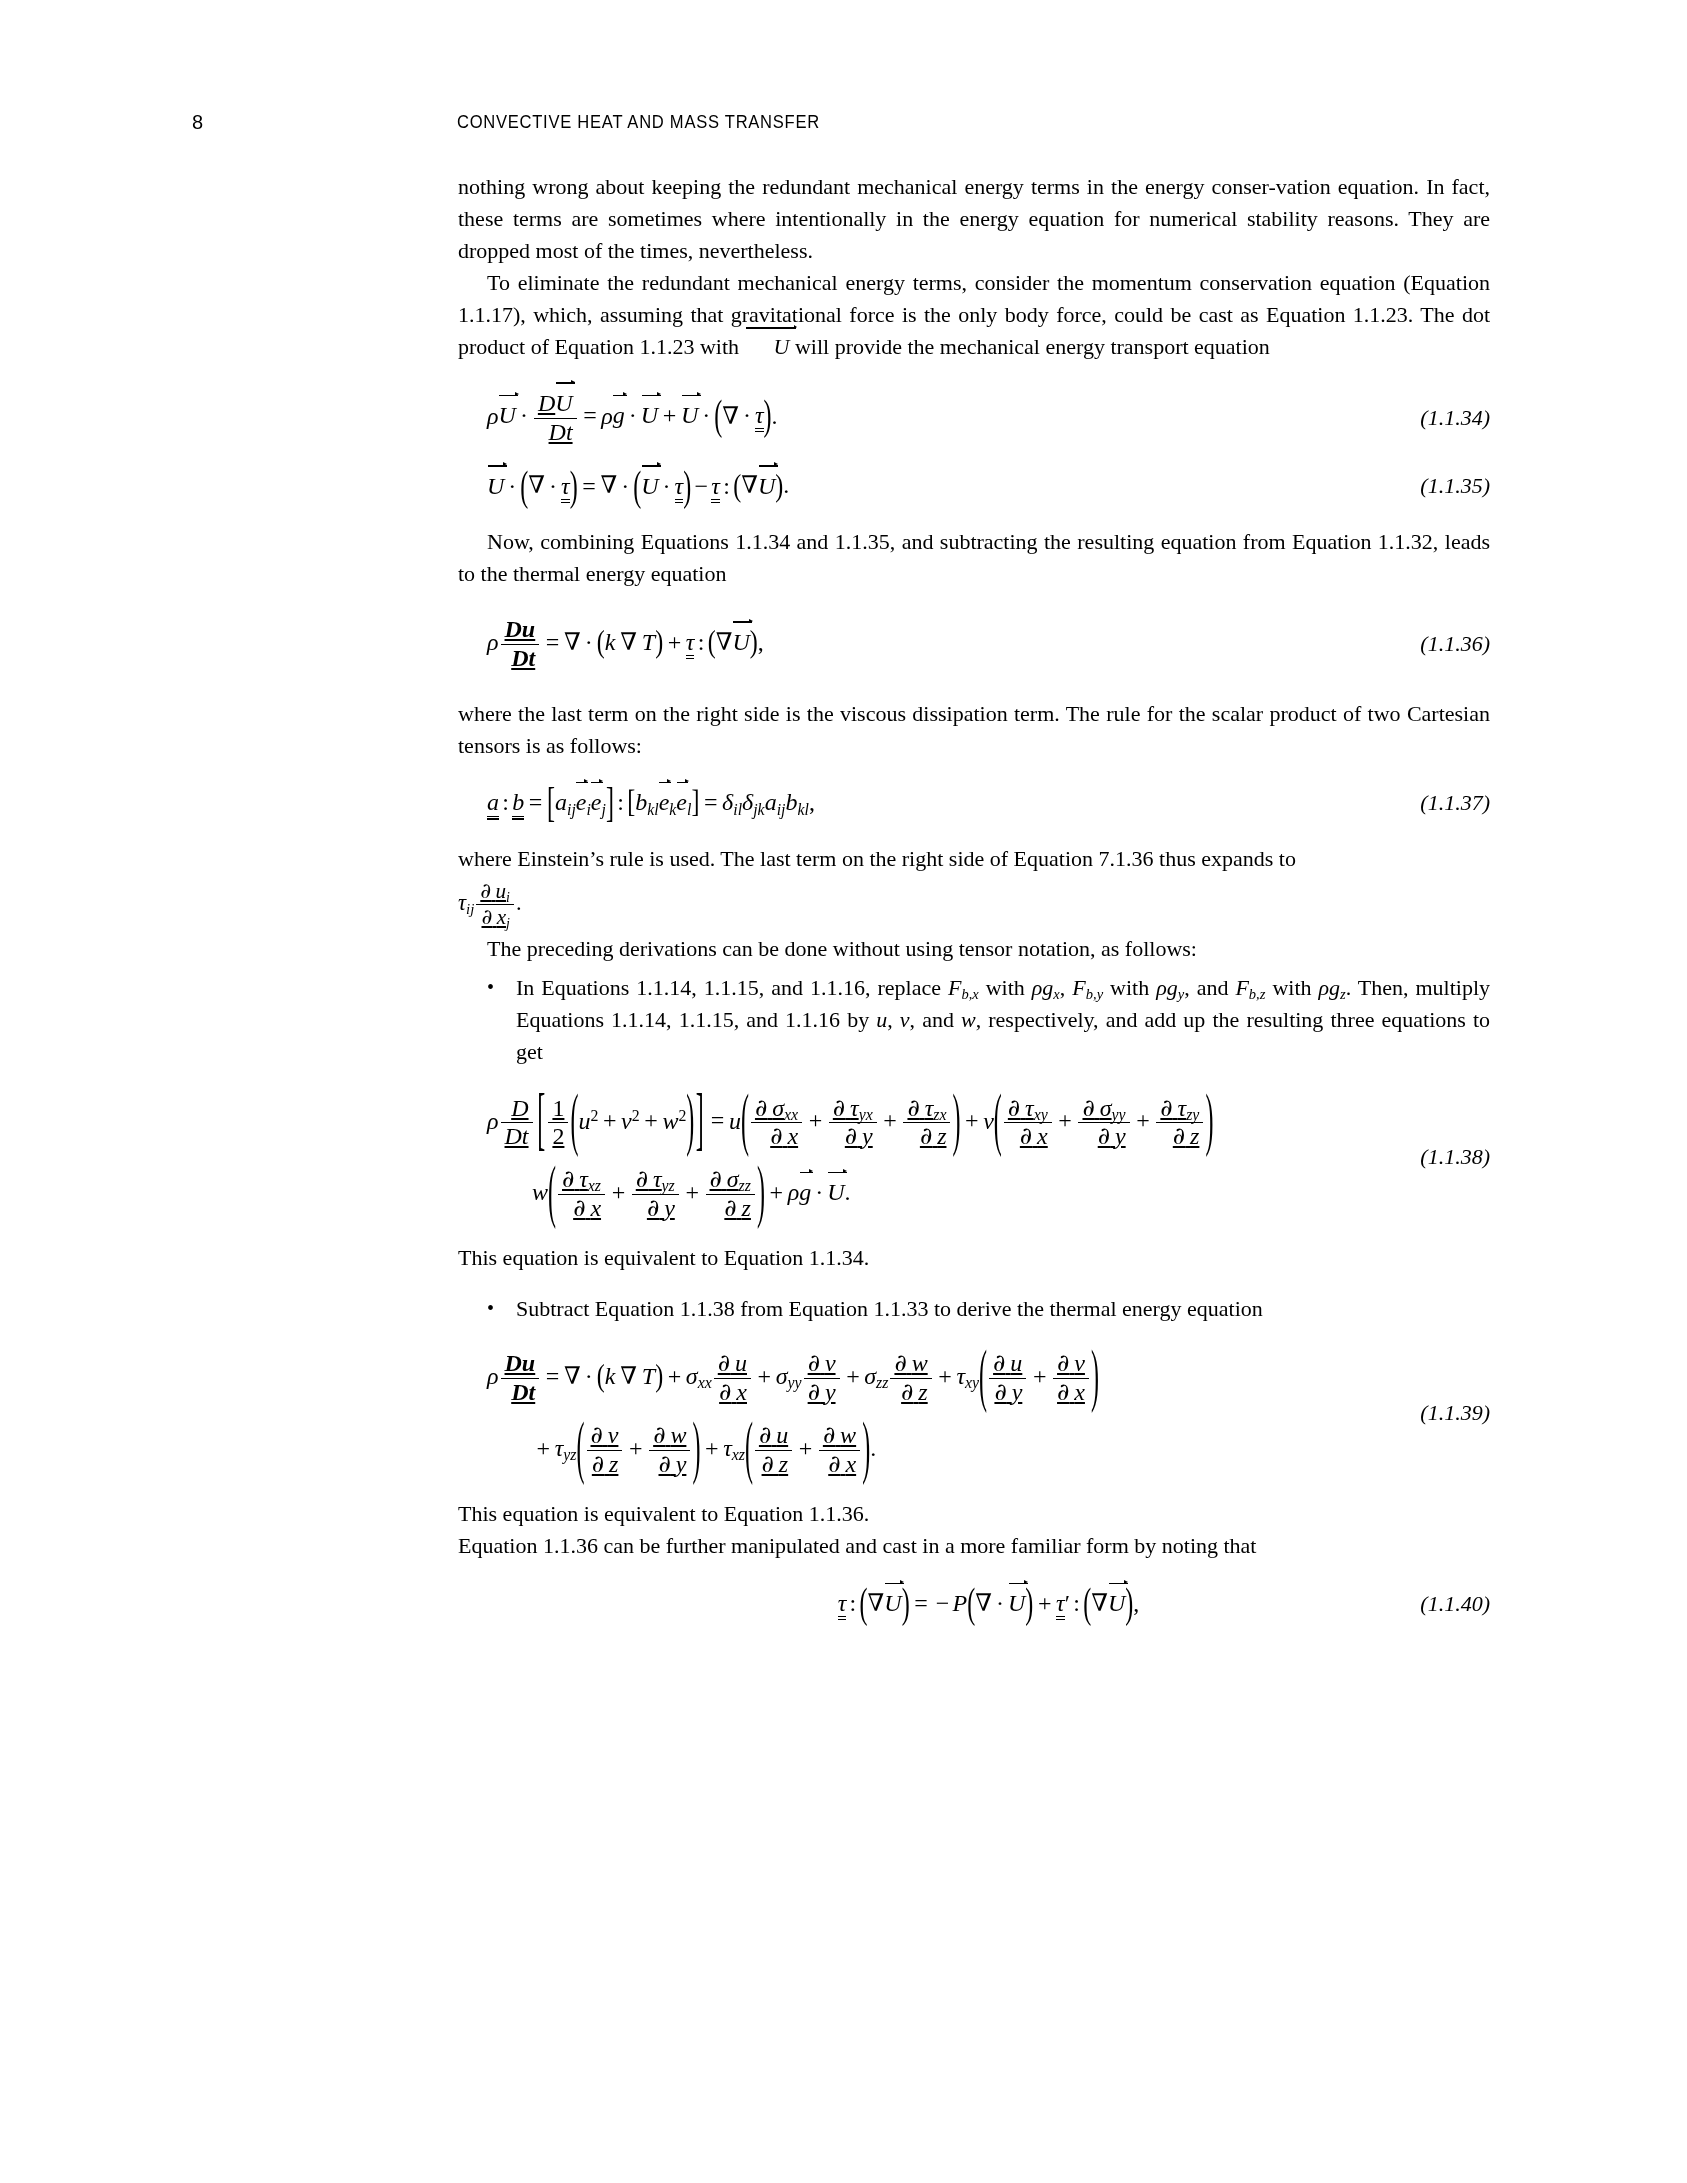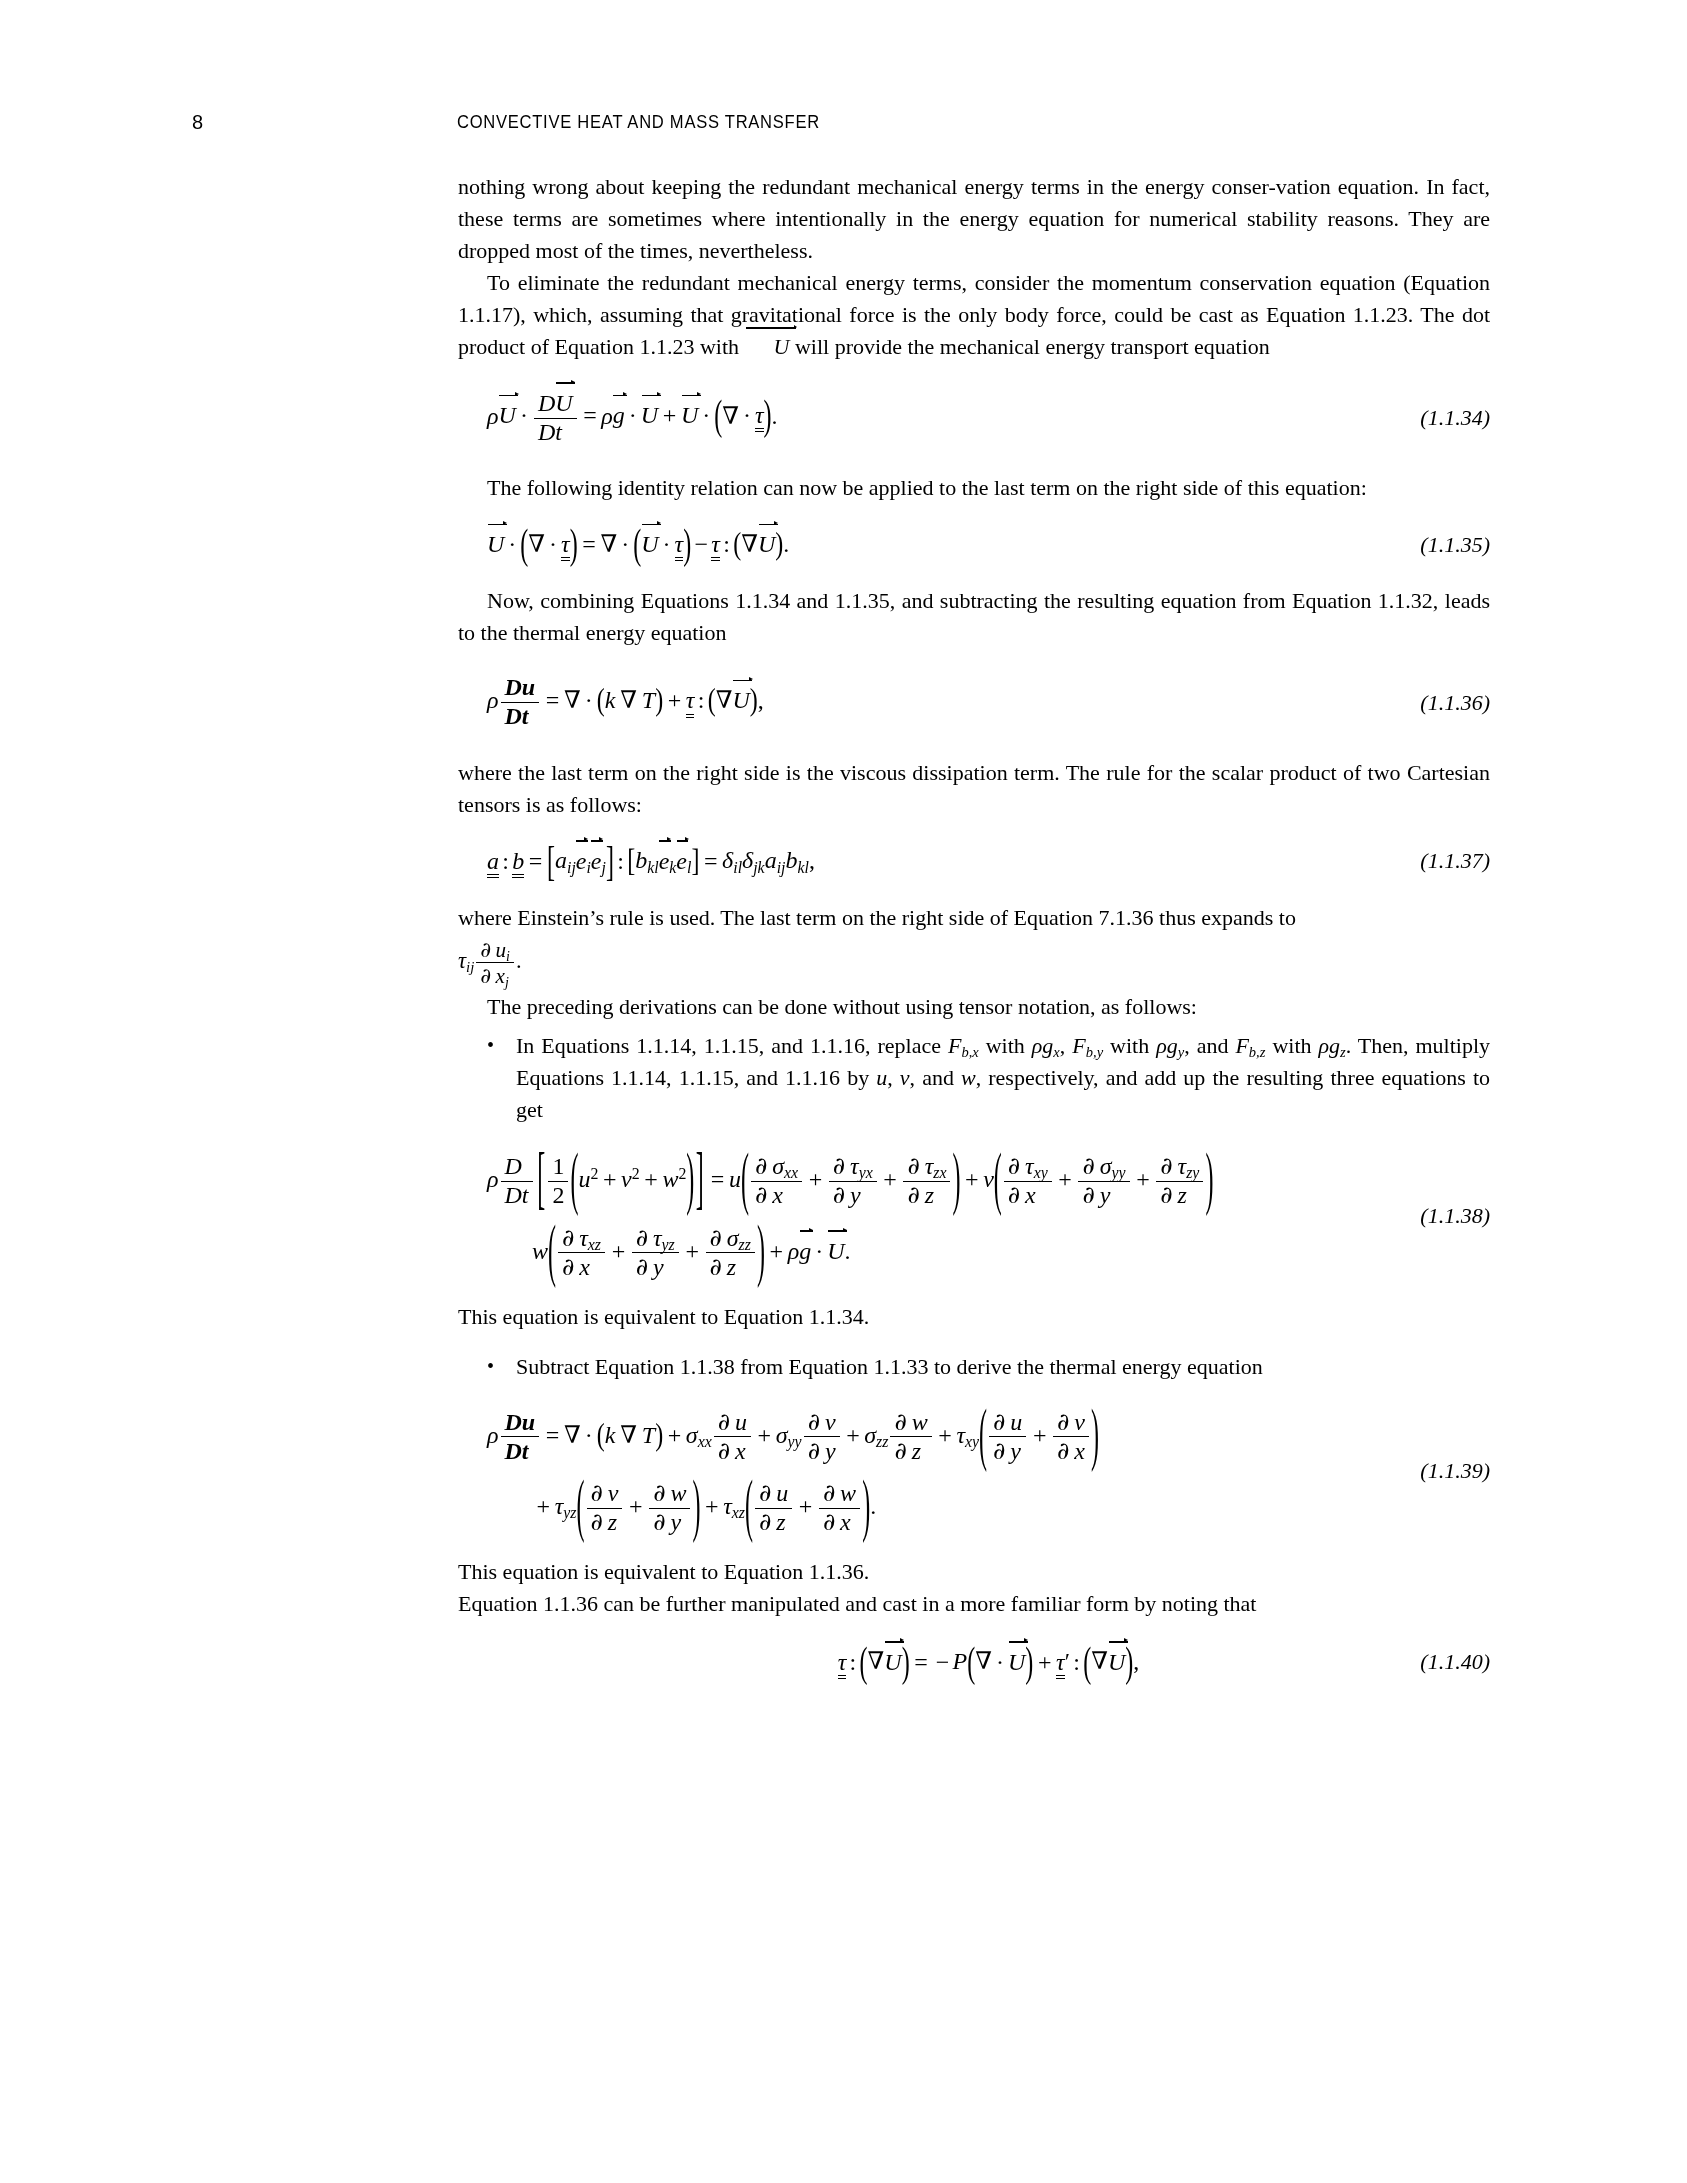--- a/index.html
+++ b/index.html
@@ -121,23 +121,24 @@
     font-style: italic;
   }
   .op { margin: 0 4.6px; }
   .opn { margin: 0 3.3px; }
   .dot { margin: 0 4px; }
 
   
   .frac {
     display: inline-block;
     vertical-align: middle;
-    text-align: left;
+    text-align: right;
     margin: 0 2px;
     line-height: 1.08;
+    text-decoration: underline;
   }
   .frac > .num {
     display: block;
     padding: 0 4px 0.7px 4px;
     border-bottom: 1.2px solid #000;
   }
   .frac > .den {
     display: block;
     padding: 1.3px 4px 0 4px;
   }
@@ -230,21 +231,20 @@
 
     <p class="body indent"><span>To eliminate the redundant mechanical energy terms, consider the momentum conservation equation (Equation 1.1.17), which, assuming that gravitational force is the only body force, could be cast as Equation 1.1.23. The dot product of Equation 1.1.23 with </span><span class="math" style="font-size:22px"><span class="vec">U</span></span><span> will provide the mechanical energy transport equation</span></p>
 
     <div class="eqrow eqblock2">
       <span class="eqbody math">
         <i>ρ</i><span class="vec">U</span><span class="dot">·</span><span class="frac"><span class="num"><i>D</i><span class="vec">U</span></span><span class="den"><i>Dt</i></span></span><span class="op">=</span><i>ρ</i><span class="vec">g</span><span class="dot">·</span><span class="vec">U</span><span class="op">+</span><span class="vec">U</span><span class="dot">·</span><span class="paren p16">(</span><span class="nabla">∇</span><span class="dot">·</span><span class="dbar">τ</span><span class="paren p16">)</span><span class="nostyle">.</span>
       </span>
       <span class="eqnum mid">(1.1.34)</span>
     </div>
 
-    <p class="body indent">The following identity relation can now be applied to the last term on the right side of this equation:</p>
 
     <div class="eqrow eqblock2">
       <span class="eqbody math">
         <span class="vec">U</span><span class="dot">·</span><span class="paren p16">(</span><span class="nabla">∇</span><span class="dot">·</span><span class="dbar">τ</span><span class="paren p16">)</span><span class="op">=</span><span class="nabla">∇</span><span class="dot">·</span><span class="paren p16">(</span><span class="vec">U</span><span class="dot">·</span><span class="dbar">τ</span><span class="paren p16">)</span><span class="opn">−</span><span class="dbar">τ</span><span class="opn">:</span><span class="paren p12">(</span><span class="nabla">∇</span><span class="vec">U</span><span class="paren p12">)</span><span class="nostyle">.</span>
       </span>
       <span class="eqnum mid">(1.1.35)</span>
     </div>
 
     <p class="body indent">Now, combining Equations 1.1.34 and 1.1.35, and subtracting the resulting equation from Equation 1.1.32, leads to the thermal energy equation</p>
 

